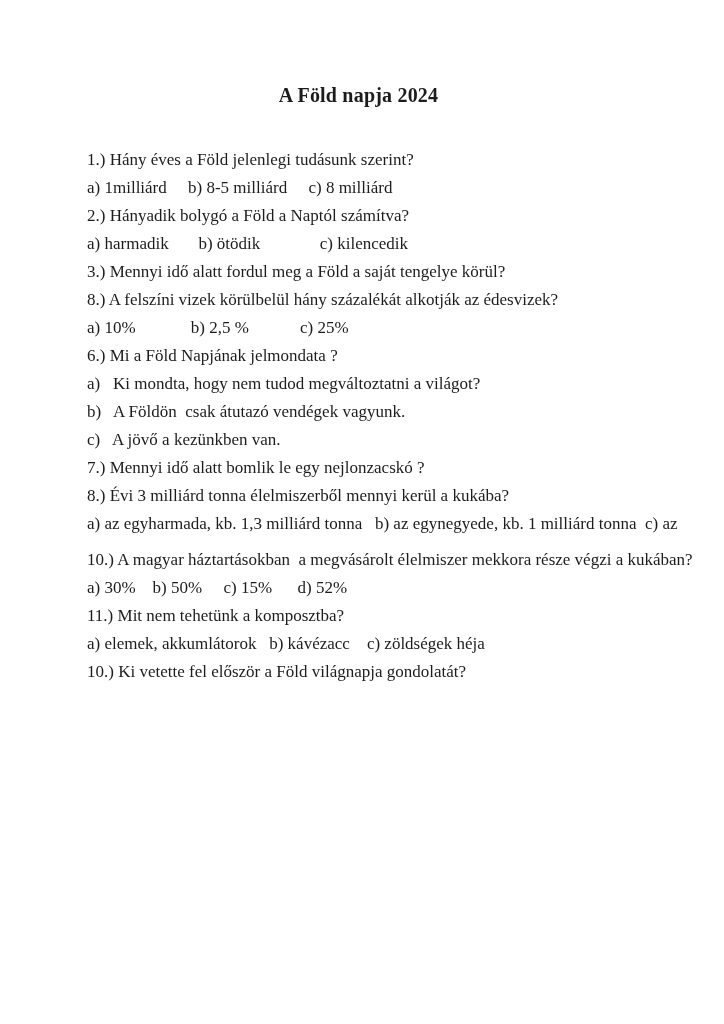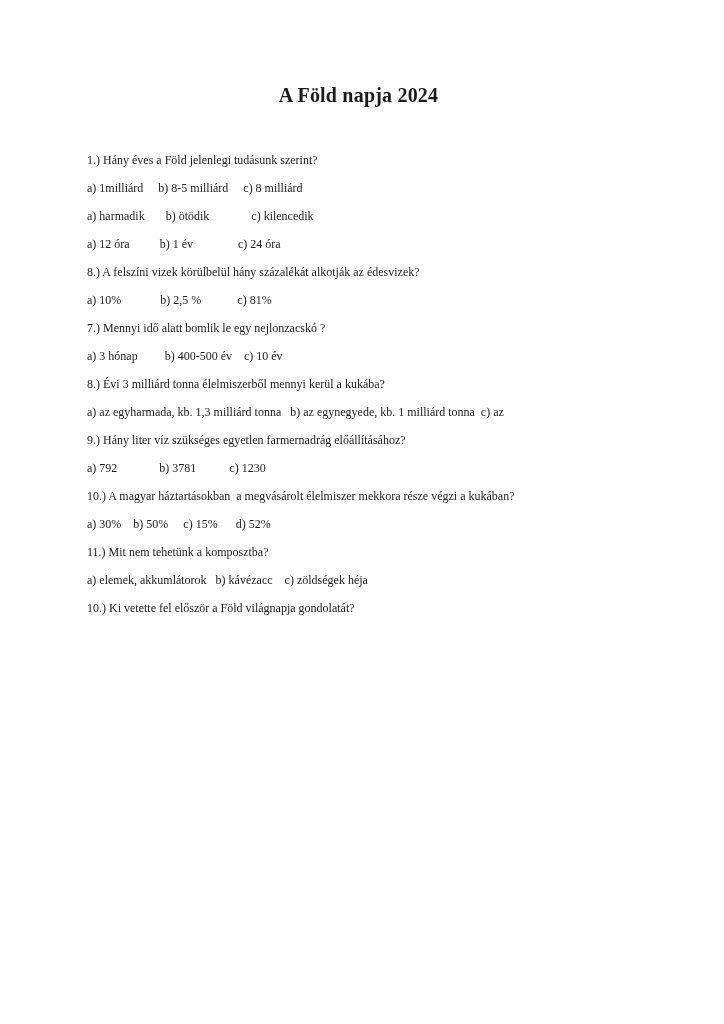--- a/index.html
+++ b/index.html
@@ -23,21 +23,21 @@
   }
   .doc-title {
     font-size: 20px;
     line-height: 26px;
     font-weight: bold;
     text-align: center;
     margin: 0 0 40px 0;
     letter-spacing: 0.2px;
   }
   .line {
-    font-size: 12px;
+    font-size: 17px;
     line-height: 24px;
     margin: 0 0 4px 0;
     white-space: pre;
   }
   .question-block {
     margin: 0;
   }
 </style>
 </head>
 <body>
@@ -45,48 +45,50 @@
 <div class="page">
 
   <h1 class="doc-title">A Föld napja 2024</h1>
 
   <div class="question-block">
     <p class="line">1.) Hány éves a Föld jelenlegi tudásunk szerint?</p>
     <p class="line">a) 1milliárd     b) 8-5 milliárd     c) 8 milliárd</p>
   </div>
 
   <div class="question-block">
+    <p class="line">2.) Hányadik bolygó a Föld a Naptól számítva?</p>
     <p class="line">a) harmadik       b) ötödik              c) kilencedik</p>
   </div>
 
   <div class="question-block">
-    <p class="line">a) 12 óra          b) 1 év               c) 24 óra</p>
+    <p class="line">3.) Mennyi idő alatt fordul meg a Föld a saját tengelye körül?</p>
   </div>
 
 
   <div class="question-block">
     <p class="line">8.) A felszíni vizek körülbelül hány százalékát alkotják az édesvizek?</p>
-    <p class="line">a) 10%             b) 2,5 %            c) 81%</p>
+    <p class="line">a) 10%             b) 2,5 %            c) 25%</p>
   </div>
 
+  <div class="question-block">
+    <p class="line">6.) Mi a Föld Napjának jelmondata ?</p>
+    <p class="line">a)   Ki mondta, hogy nem tudod megváltoztatni a világot?</p>
+    <p class="line">b)   A Földön  csak átutazó vendégek vagyunk.</p>
+    <p class="line">c)   A jövő a kezünkben van.</p>
+  </div>
 
   <div class="question-block">
     <p class="line">7.) Mennyi idő alatt bomlik le egy nejlonzacskó ?</p>
-    <p class="line">a) 3 hónap         b) 400-500 év    c) 10 év</p>
   </div>
 
   <div class="question-block">
     <p class="line">8.) Évi 3 milliárd tonna élelmiszerből mennyi kerül a kukába?</p>
-    <p class="line" style="margin-bottom:4px;">a) az egyharmada, kb. 1,3 milliárd tonna   b) az egynegyede, kb. 1 milliárd tonna  c) az</p>
+    <p class="line" style="margin-bottom:12px;">a) az egyharmada, kb. 1,3 milliárd tonna   b) az egynegyede, kb. 1 milliárd tonna  c) az</p>
   </div>
 
-  <div class="question-block">
-    <p class="line">9.) Hány liter víz szükséges egyetlen farmernadrág előállításához?</p>
-    <p class="line">a) 792              b) 3781           c) 1230</p>
-  </div>
 
   <div class="question-block">
     <p class="line">10.) A magyar háztartásokban  a megvásárolt élelmiszer mekkora része végzi a kukában?</p>
     <p class="line">a) 30%    b) 50%     c) 15%      d) 52%</p>
   </div>
 
   <div class="question-block">
     <p class="line">11.) Mit nem tehetünk a komposztba?</p>
     <p class="line">a) elemek, akkumlátorok   b) kávézacc    c) zöldségek héja</p>
   </div>

